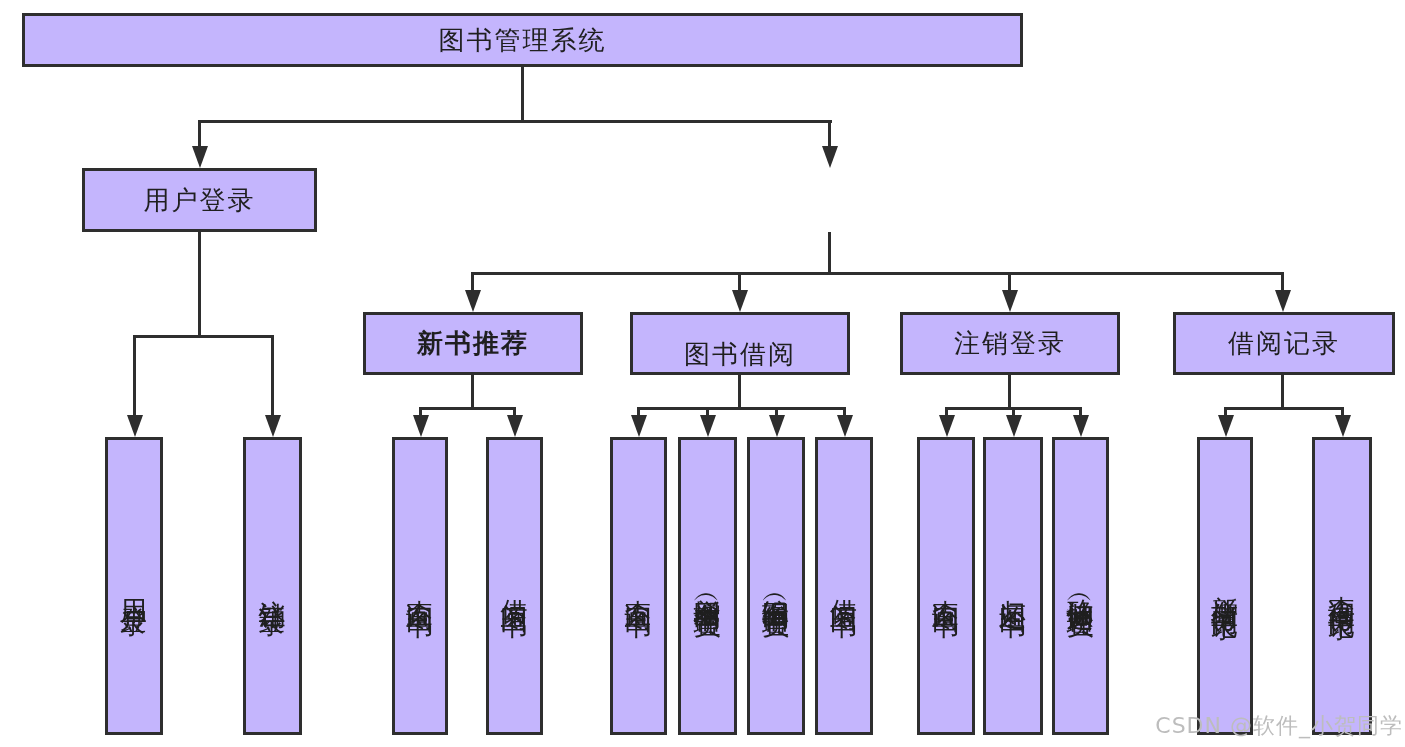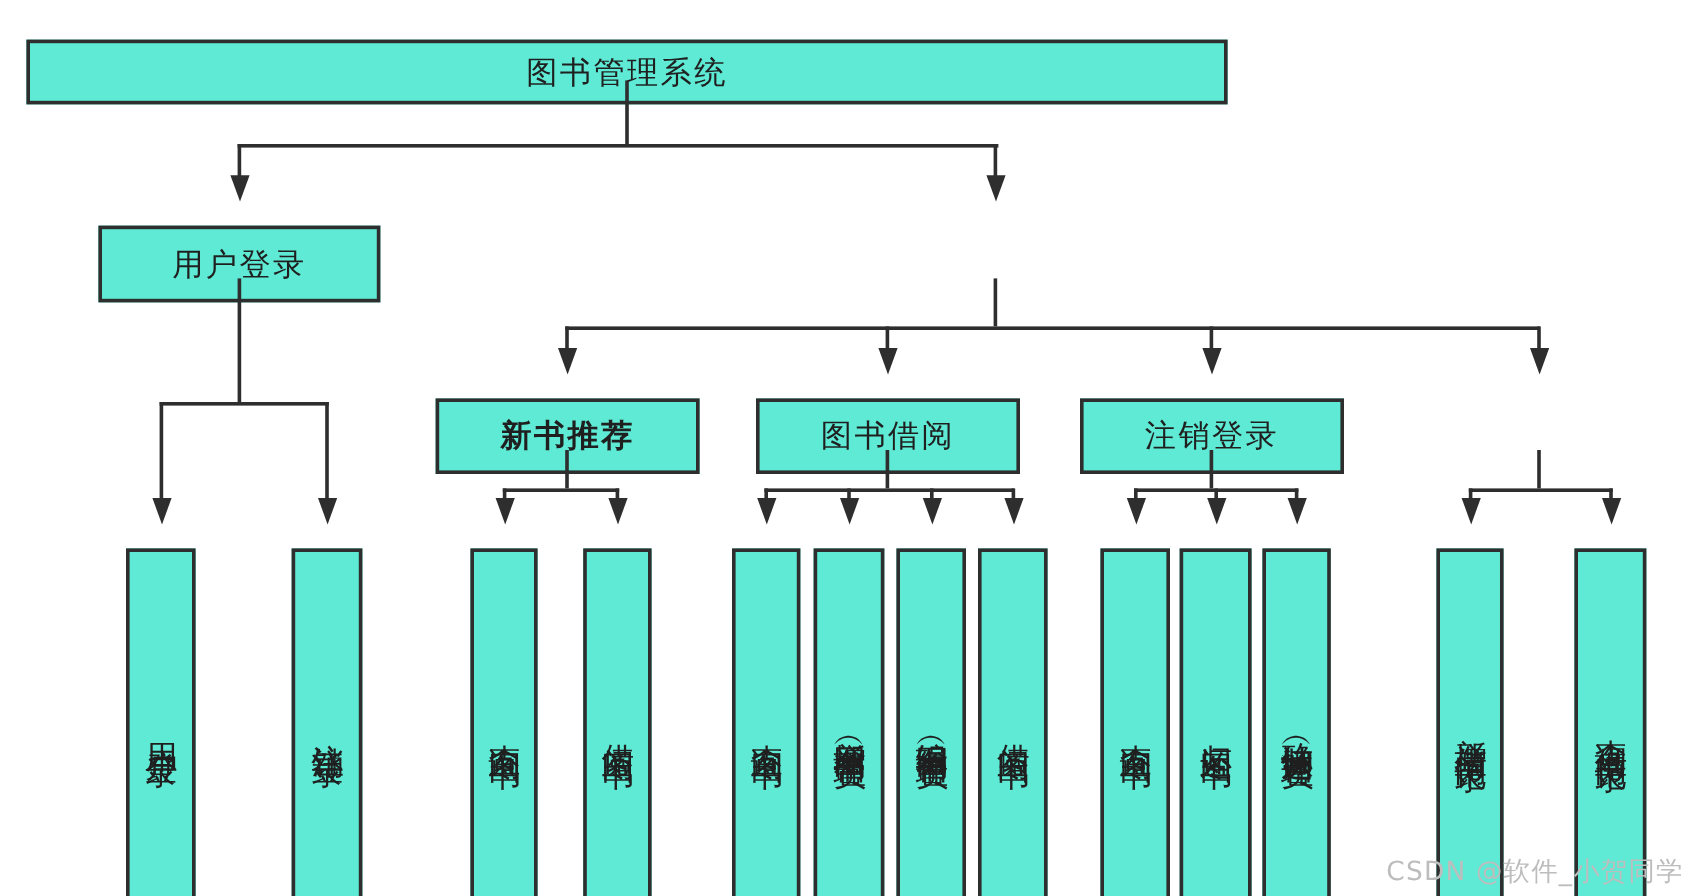--- a/index.html
+++ b/index.html
@@ -1,19 +1,19 @@
 <!DOCTYPE html>
 <html><head>
 <meta charset="utf-8">
 <style>
   html,body{margin:0;padding:0;background:#ffffff;}
   .canvas{position:relative;width:1405px;height:747px;background:#ffffff;overflow:hidden;
           font-family:"DejaVu Sans","Liberation Sans",sans-serif;}
-  .box{position:absolute;box-sizing:border-box;border:3px solid #2e2e2e;background:#5eead4;
-       display:flex;align-items:center;justify-content:center;color:#1f1f1f;margin-top:20px;}
+  .box{position:absolute;box-sizing:border-box;border:3px solid #2e2e2e;background:#c4b5fd;
+       display:flex;align-items:center;justify-content:center;color:#1f1f1f;}
   .hbox{font-size:26px;letter-spacing:2px;white-space:nowrap;}
   .vbox{writing-mode:vertical-rl;font-size:27px;letter-spacing:4px;line-height:1.15;}
   .vl{position:absolute;width:3px;background:#2e2e2e;}
   .hl{position:absolute;height:3px;background:#2e2e2e;}
   .ah{position:absolute;width:0;height:0;border-left:8px solid transparent;
       border-right:8px solid transparent;border-top:22px solid #2e2e2e;}
   .watermark{position:absolute;right:2px;bottom:6px;font-size:22px;color:#bdbdbd;
              letter-spacing:1px;white-space:nowrap;}
 </style>
 </head>
@@ -50,25 +50,28 @@
   <div class="vl" style="left:738px;top:272px;height:20px;"></div>
   <div class="ah" style="left:732px;top:290px;"></div>
   <div class="vl" style="left:1008px;top:272px;height:20px;"></div>
   <div class="ah" style="left:1002px;top:290px;"></div>
   <div class="vl" style="left:1281px;top:272px;height:20px;"></div>
   <div class="ah" style="left:1275px;top:290px;"></div>
 
   <div class="box hbox" style="left:363px;top:312px;width:220px;height:63px;font-weight:bold;">
     <span>新书推荐</span>
   </div>
-  <div class="box hbox" style="left:630px;top:312px;width:220px;height:63px;">
+  <div class="box hbox" style="left:630px;top:312px;width:220px;height:63px;align-items:flex-end;">
     <span>图书借阅</span>
   </div>
   <div class="box hbox" style="left:900px;top:312px;width:220px;height:63px;">
     <span>注销登录</span>
+  </div>
+  <div class="box hbox" style="left:1173px;top:312px;width:222px;height:63px;">
+    <span>借阅记录</span>
   </div>
 
   <div class="vl" style="left:471px;top:375px;height:32px;"></div>
   <div class="hl" style="left:419px;top:407px;width:97px;"></div>
   <div class="vl" style="left:419px;top:407px;height:12px;"></div>
   <div class="ah" style="left:413px;top:415px;"></div>
   <div class="vl" style="left:513px;top:407px;height:12px;"></div>
   <div class="ah" style="left:507px;top:415px;"></div>
 
   <div class="vl" style="left:738px;top:375px;height:32px;"></div>

